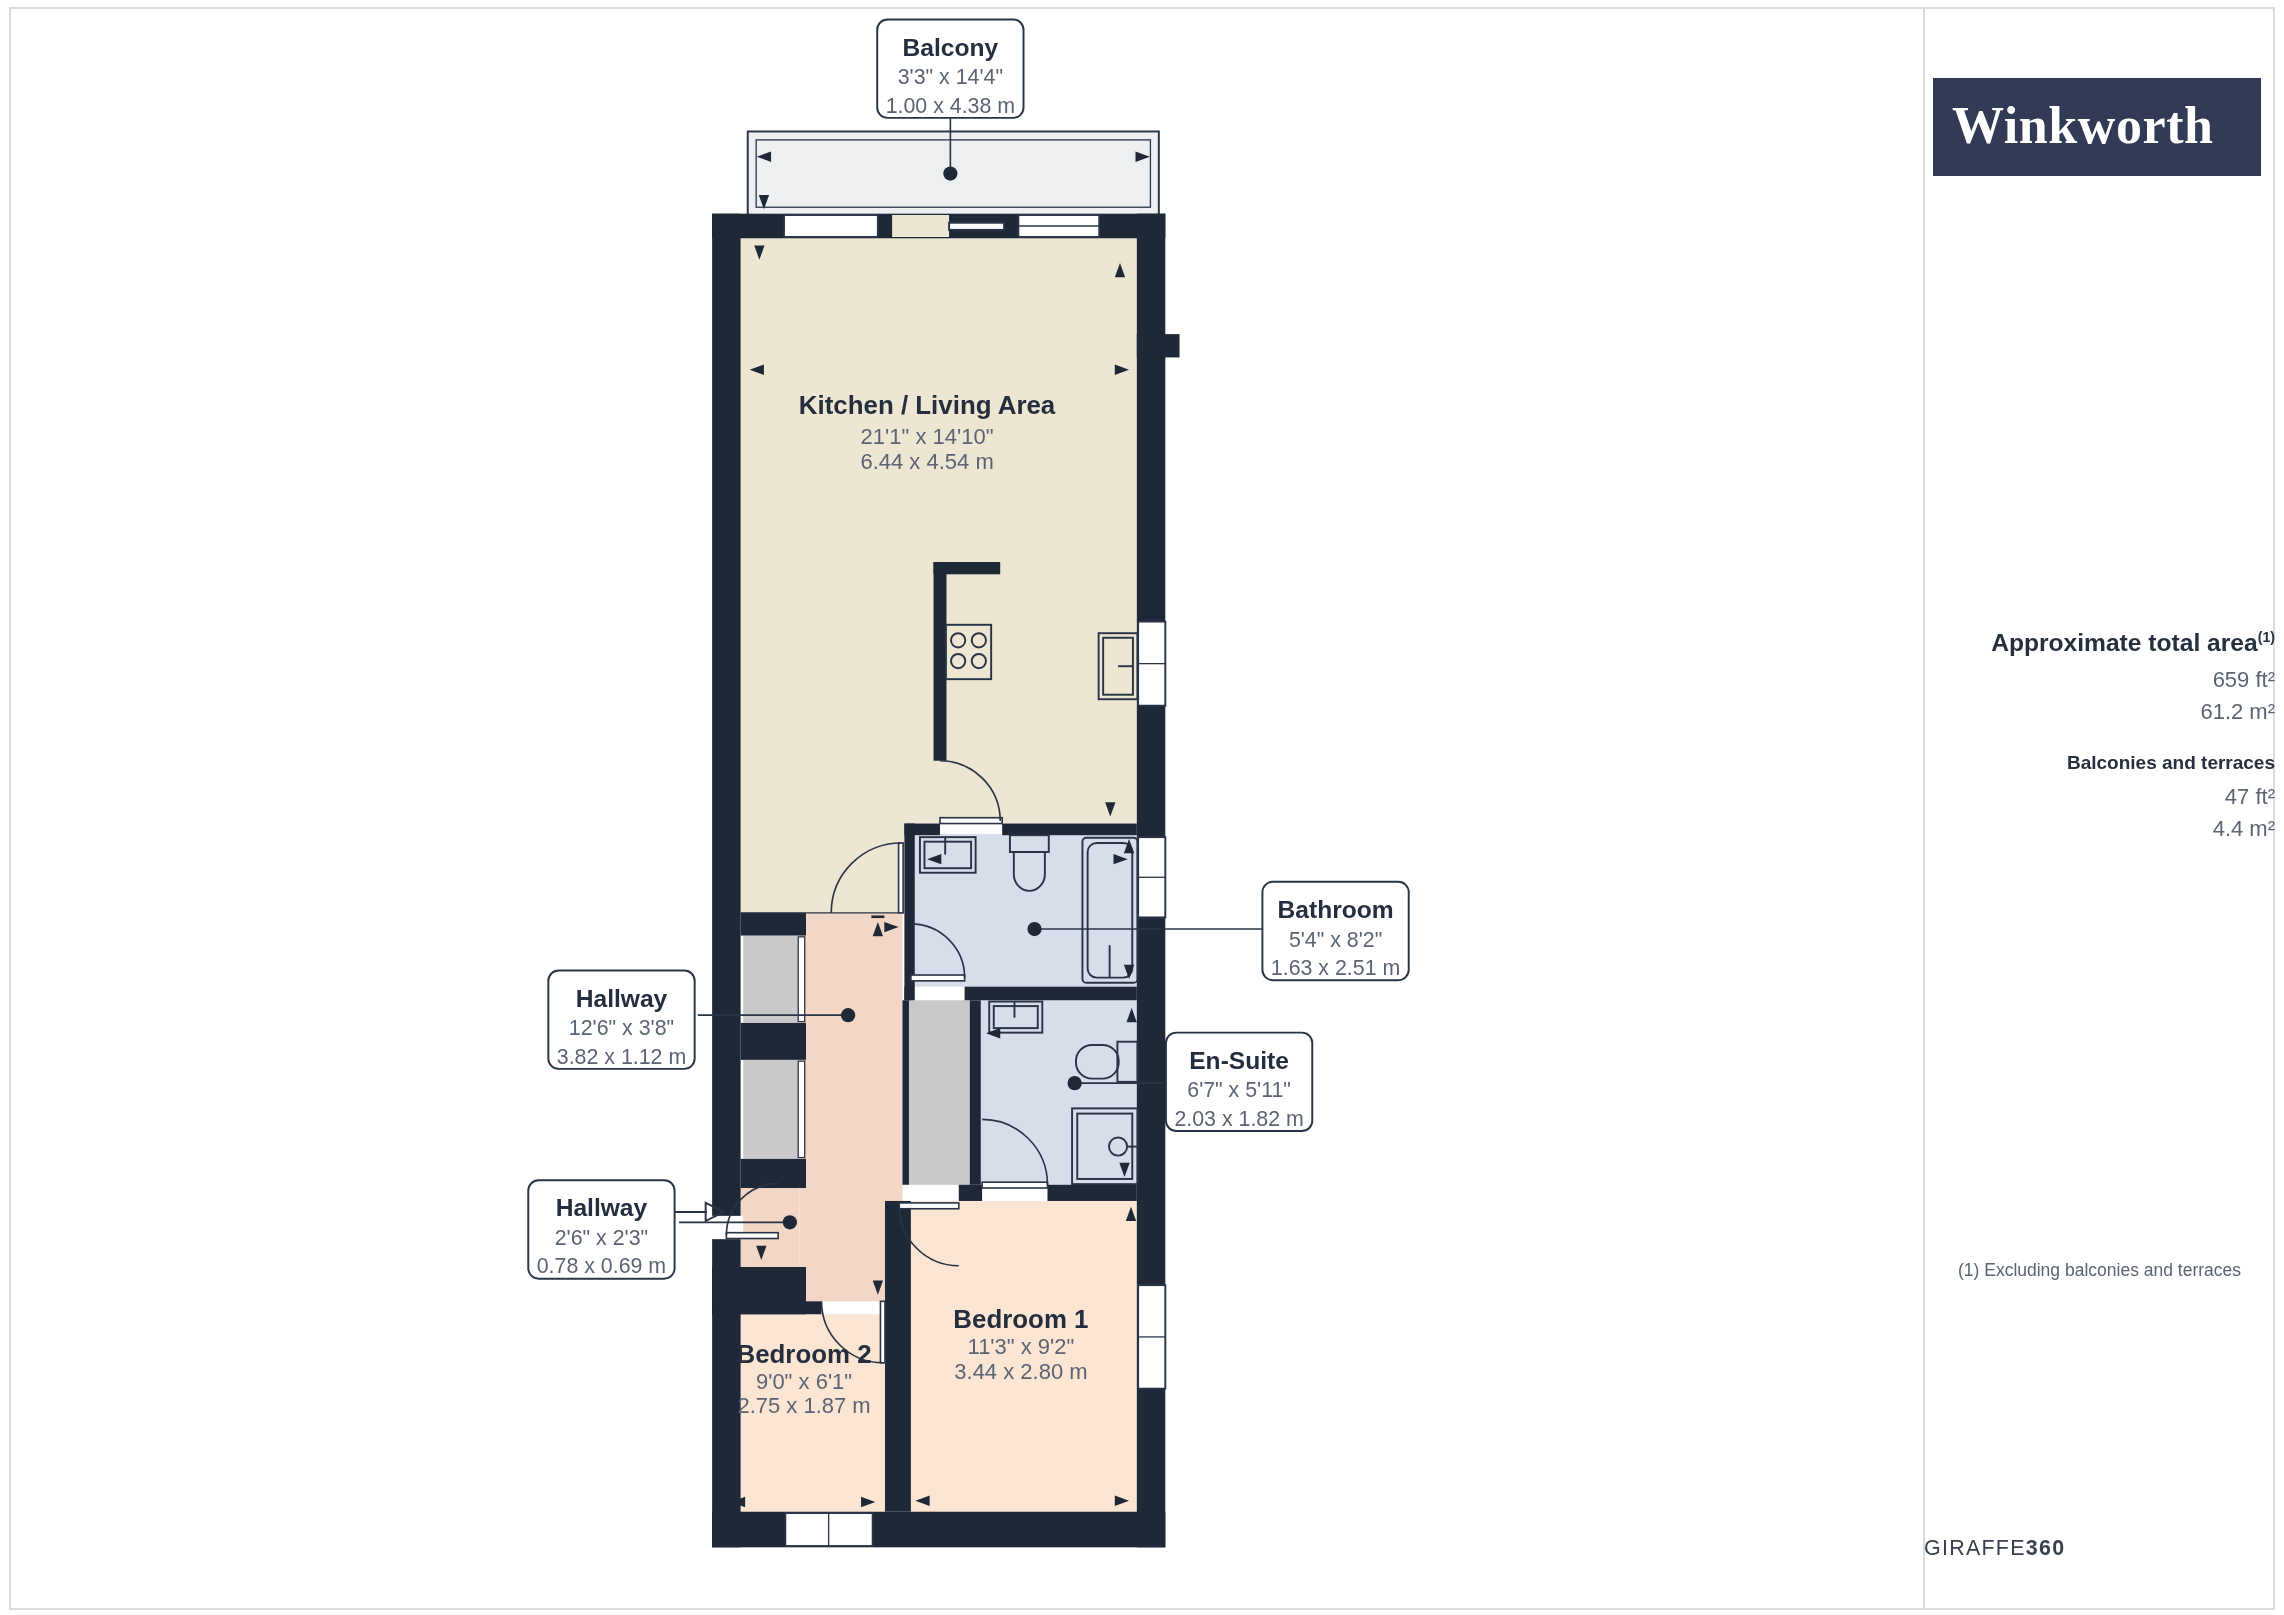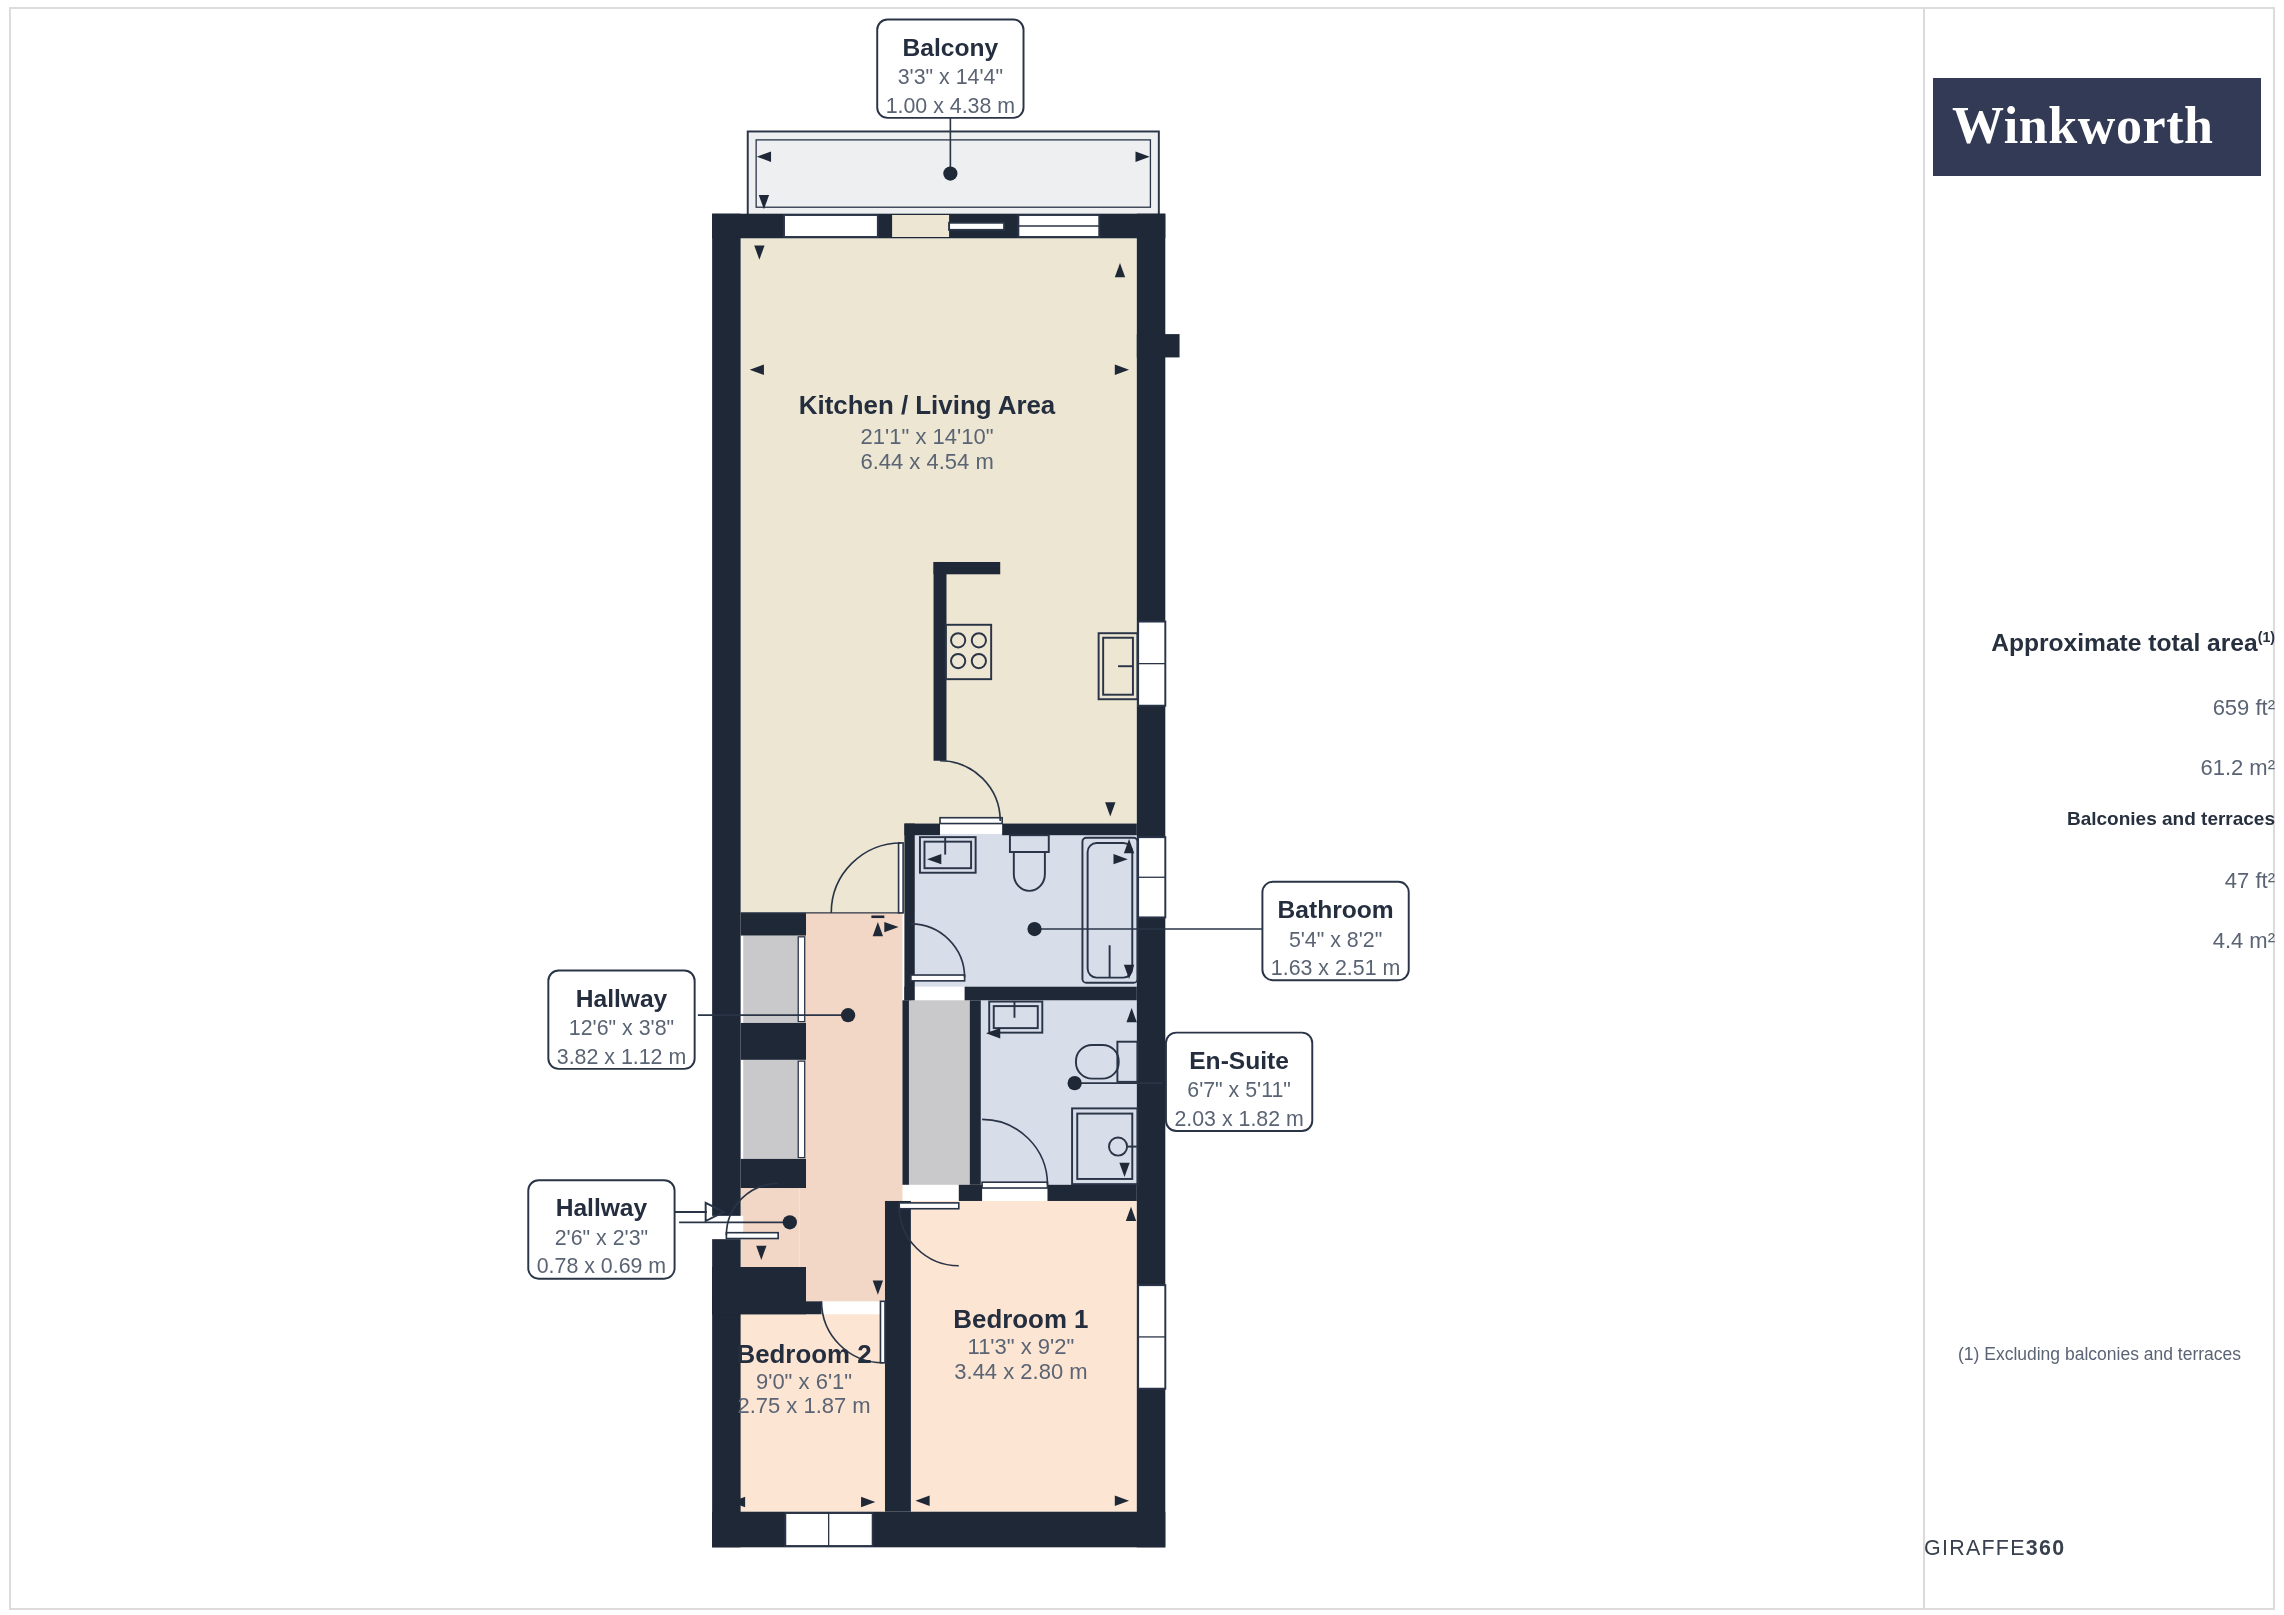--- a/index.html
+++ b/index.html
@@ -14,23 +14,23 @@
   .box-title{font-weight:bold;font-size:38px;fill:#242e3e;}
   .box-dim{font-size:33px;fill:#5a6474;}
   .sidebar{position:absolute;left:1924px;top:0;width:351px;height:1616px;}
   .v-divider{position:absolute;left:1923px;top:7.8px;width:1.9px;height:1600px;background:#dbdbdb;}
   .logo{position:absolute;left:9px;top:78px;width:328px;height:98px;background:#333a56;}
   .logo span{display:block;color:#ffffff;font-family:"Liberation Serif", serif;
        font-size:52px;font-weight:bold;padding:18px 0 0 19px;letter-spacing:0.6px;}
   .area-block{position:absolute;left:0;top:629px;width:351px;text-align:right;color:#27303f;}
   .area-title{font-size:24.6px;font-weight:bold;height:38px;}
   .area-title sup{font-size:14.2px;}
-  .area-val{font-size:22px;color:#5a6474;height:32px;margin-top:28px;}
+  .area-val{font-size:22px;color:#5a6474;height:32px;}
   .area-sub{font-size:19px;font-weight:bold;height:32px;margin-top:21.4px;}
-  .footnote{position:absolute;left:0;top:1344px;width:351px;text-align:center;
+  .footnote{position:absolute;left:0;top:1260px;width:351px;text-align:center;
        font-size:17.5px;color:#5a6474;}
   .disclaimer{position:absolute;left:33px;top:1393px;width:285px;text-align:center;
        font-size:17.5px;line-height:25px;color:#5a6474;}
   .credit{position:absolute;left:0;top:1536px;width:351px;
        font-size:21.4px;color:#39414f;letter-spacing:1.3px;}
   .credit b{font-weight:bold;}
 </style>
 </head>
 <body>
 

